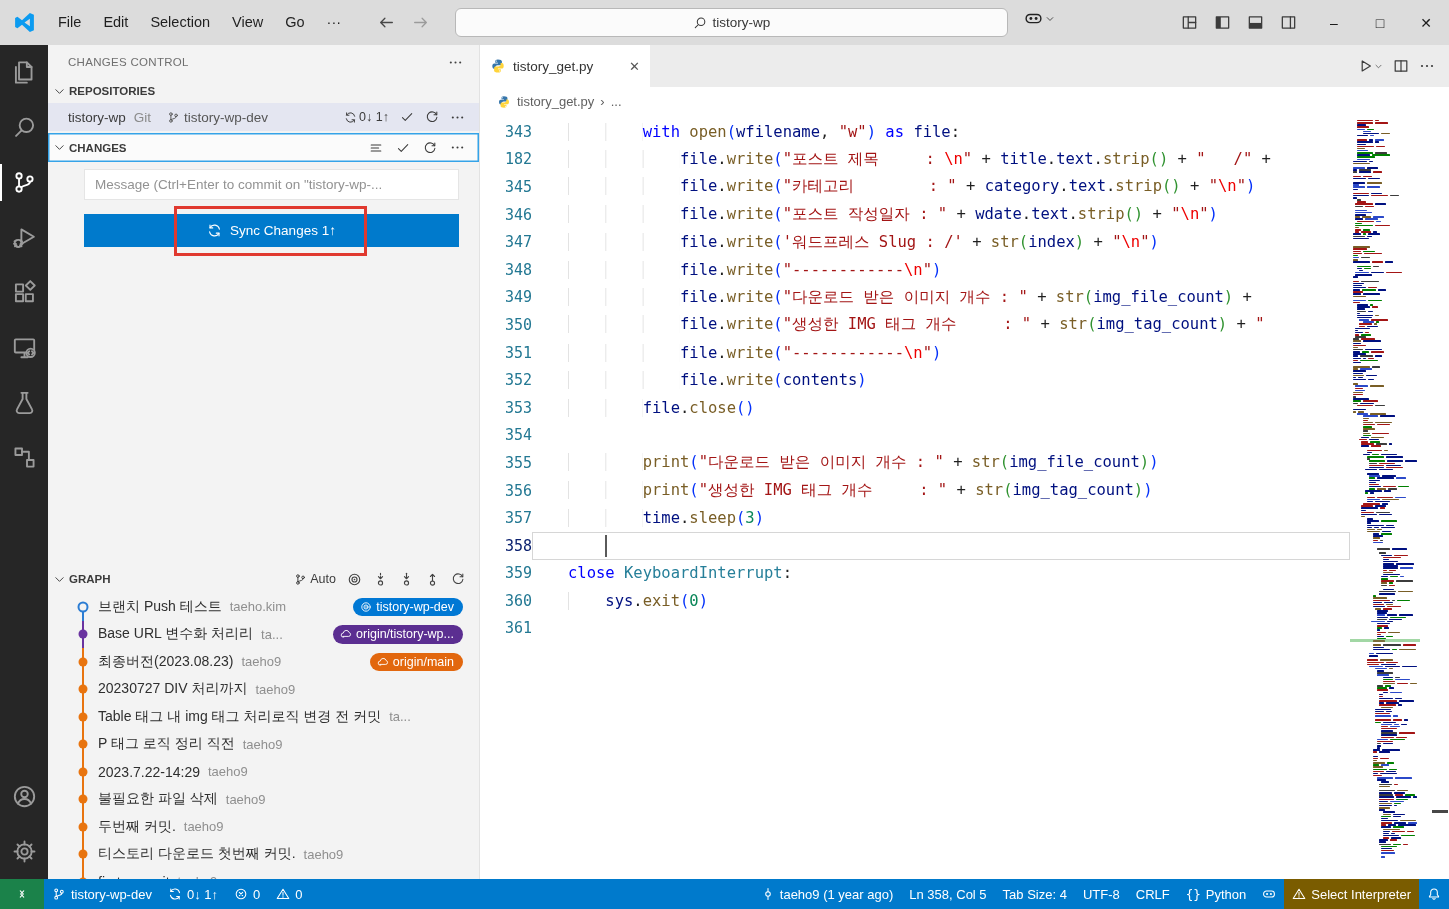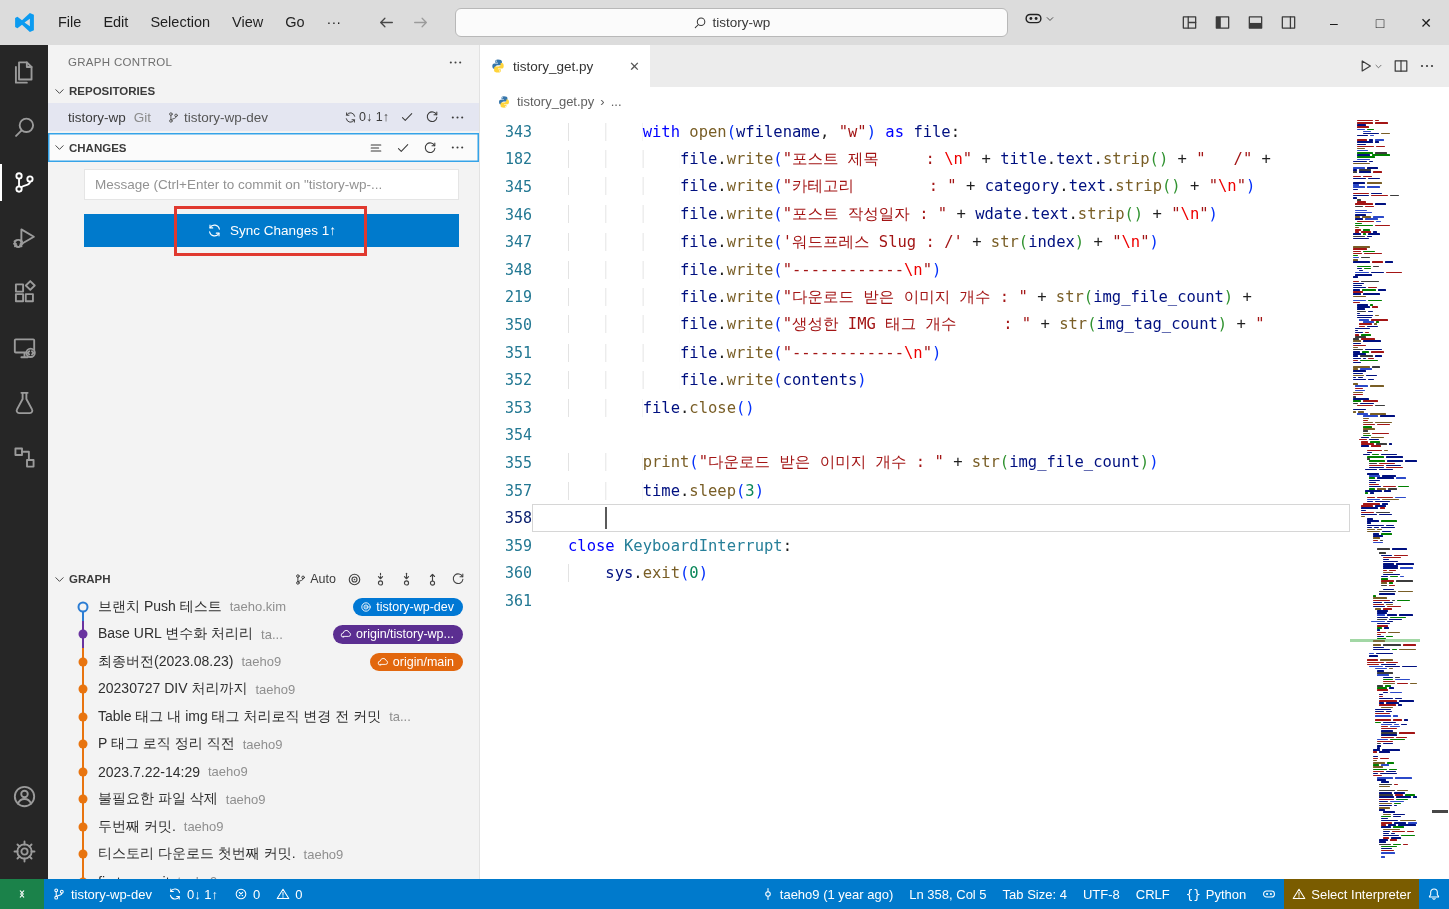--- a/index.html
+++ b/index.html
@@ -283,21 +283,21 @@
                 <circle cx="8" cy="8" r="4.6"></circle>
                 <path d="M8 1.6v2M8 12.4v2M1.6 8h2M12.4 8h2M3.5 3.5l1.4 1.4M11.1 11.1l1.4 1.4M12.5 3.5l-1.4 1.4M4.9 11.1l-1.4 1.4"></path>
               </svg>
             </span>
           </div>
         </div>
       </div>
 
     <div class="sidebar">
       <div class="sc-header">
-        <span>GRAPH CONTROL</span>
+        <span>CHANGES CONTROL</span>
         <span class="spacer"></span>
         <span style="color:#424242;">
             <svg width="15" height="15" viewBox="0 0 16 16" fill="none" stroke="currentColor" stroke-width="1.2" stroke-linecap="round" stroke-linejoin="round">
               <circle cx="3" cy="8" r="1.1" fill="currentColor" stroke="none"></circle>
               <circle cx="8" cy="8" r="1.1" fill="currentColor" stroke="none"></circle>
               <circle cx="13" cy="8" r="1.1" fill="currentColor" stroke="none"></circle>
             </svg>
           </span>
       </div>
       <div class="repos-header">
@@ -667,21 +667,21 @@
                 <span class="lc"><span class="tk-ind">            </span><span class="tk-va">file</span><span class="tk-pu">.</span><span class="tk-fn">write</span><span class="tk-p1">(</span><span class="tk-st">'워드프레스 Slug : /'</span><span class="tk-pu"> + </span><span class="tk-fn">str</span><span class="tk-p2">(</span><span class="tk-va">index</span><span class="tk-p2">)</span><span class="tk-pu"> + </span><span class="tk-st">"</span><span class="tk-es">\n</span><span class="tk-st">"</span><span class="tk-p1">)</span></span>
               </div>
             </div>
             <div class="line">
               <span class="ln">348</span>
               <div class="lc-wrap">
                 <span class="lc"><span class="tk-ind">            </span><span class="tk-va">file</span><span class="tk-pu">.</span><span class="tk-fn">write</span><span class="tk-p1">(</span><span class="tk-st">"------------</span><span class="tk-es">\n</span><span class="tk-st">"</span><span class="tk-p1">)</span></span>
               </div>
             </div>
             <div class="line">
-              <span class="ln">219</span>
+              <span class="ln">349</span>
               <div class="lc-wrap">
                 <span class="lc"><span class="tk-ind">            </span><span class="tk-va">file</span><span class="tk-pu">.</span><span class="tk-fn">write</span><span class="tk-p1">(</span><span class="tk-st">"다운로드 받은 이미지 개수 : "</span><span class="tk-pu"> + </span><span class="tk-fn">str</span><span class="tk-p2">(</span><span class="tk-va">img_file_count</span><span class="tk-p2">)</span><span class="tk-pu"> +</span></span>
               </div>
             </div>
             <div class="line">
               <span class="ln">350</span>
               <div class="lc-wrap">
                 <span class="lc"><span class="tk-ind">            </span><span class="tk-va">file</span><span class="tk-pu">.</span><span class="tk-fn">write</span><span class="tk-p1">(</span><span class="tk-st">"생성한 IMG 태그 개수     : "</span><span class="tk-pu"> + </span><span class="tk-fn">str</span><span class="tk-p2">(</span><span class="tk-va">img_tag_count</span><span class="tk-p2">)</span><span class="tk-pu"> + </span><span class="tk-st">"</span></span>
               </div>
             </div>
@@ -706,20 +706,26 @@
             <div class="line">
               <span class="ln">354</span>
               <div class="lc-wrap">
                 <span class="lc"></span>
               </div>
             </div>
             <div class="line">
               <span class="ln">355</span>
               <div class="lc-wrap">
                 <span class="lc"><span class="tk-ind">        </span><span class="tk-fn">print</span><span class="tk-p1">(</span><span class="tk-st">"다운로드 받은 이미지 개수 : "</span><span class="tk-pu"> + </span><span class="tk-fn">str</span><span class="tk-p2">(</span><span class="tk-va">img_file_count</span><span class="tk-p2">)</span><span class="tk-p1">)</span></span>
+              </div>
+            </div>
+            <div class="line">
+              <span class="ln">356</span>
+              <div class="lc-wrap">
+                <span class="lc"><span class="tk-ind">        </span><span class="tk-fn">print</span><span class="tk-p1">(</span><span class="tk-st">"생성한 IMG 태그 개수     : "</span><span class="tk-pu"> + </span><span class="tk-fn">str</span><span class="tk-p2">(</span><span class="tk-va">img_tag_count</span><span class="tk-p2">)</span><span class="tk-p1">)</span></span>
               </div>
             </div>
             <div class="line">
               <span class="ln">357</span>
               <div class="lc-wrap">
                 <span class="lc"><span class="tk-ind">        </span><span class="tk-va">time</span><span class="tk-pu">.</span><span class="tk-fn">sleep</span><span class="tk-p1">(</span><span class="tk-nu">3</span><span class="tk-p1">)</span></span>
               </div>
             </div>
             <div class="line current">
               <span class="ln">358</span>

